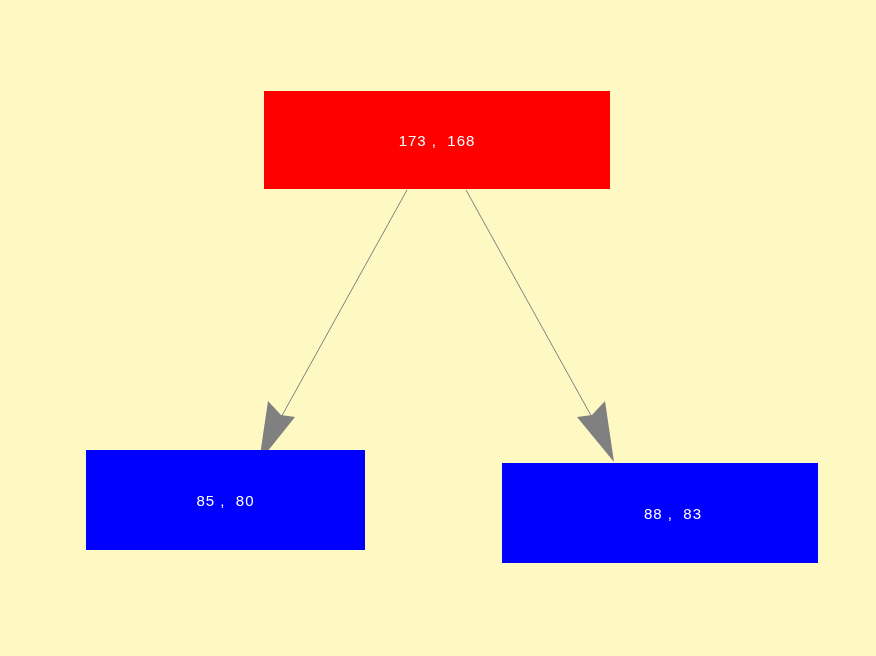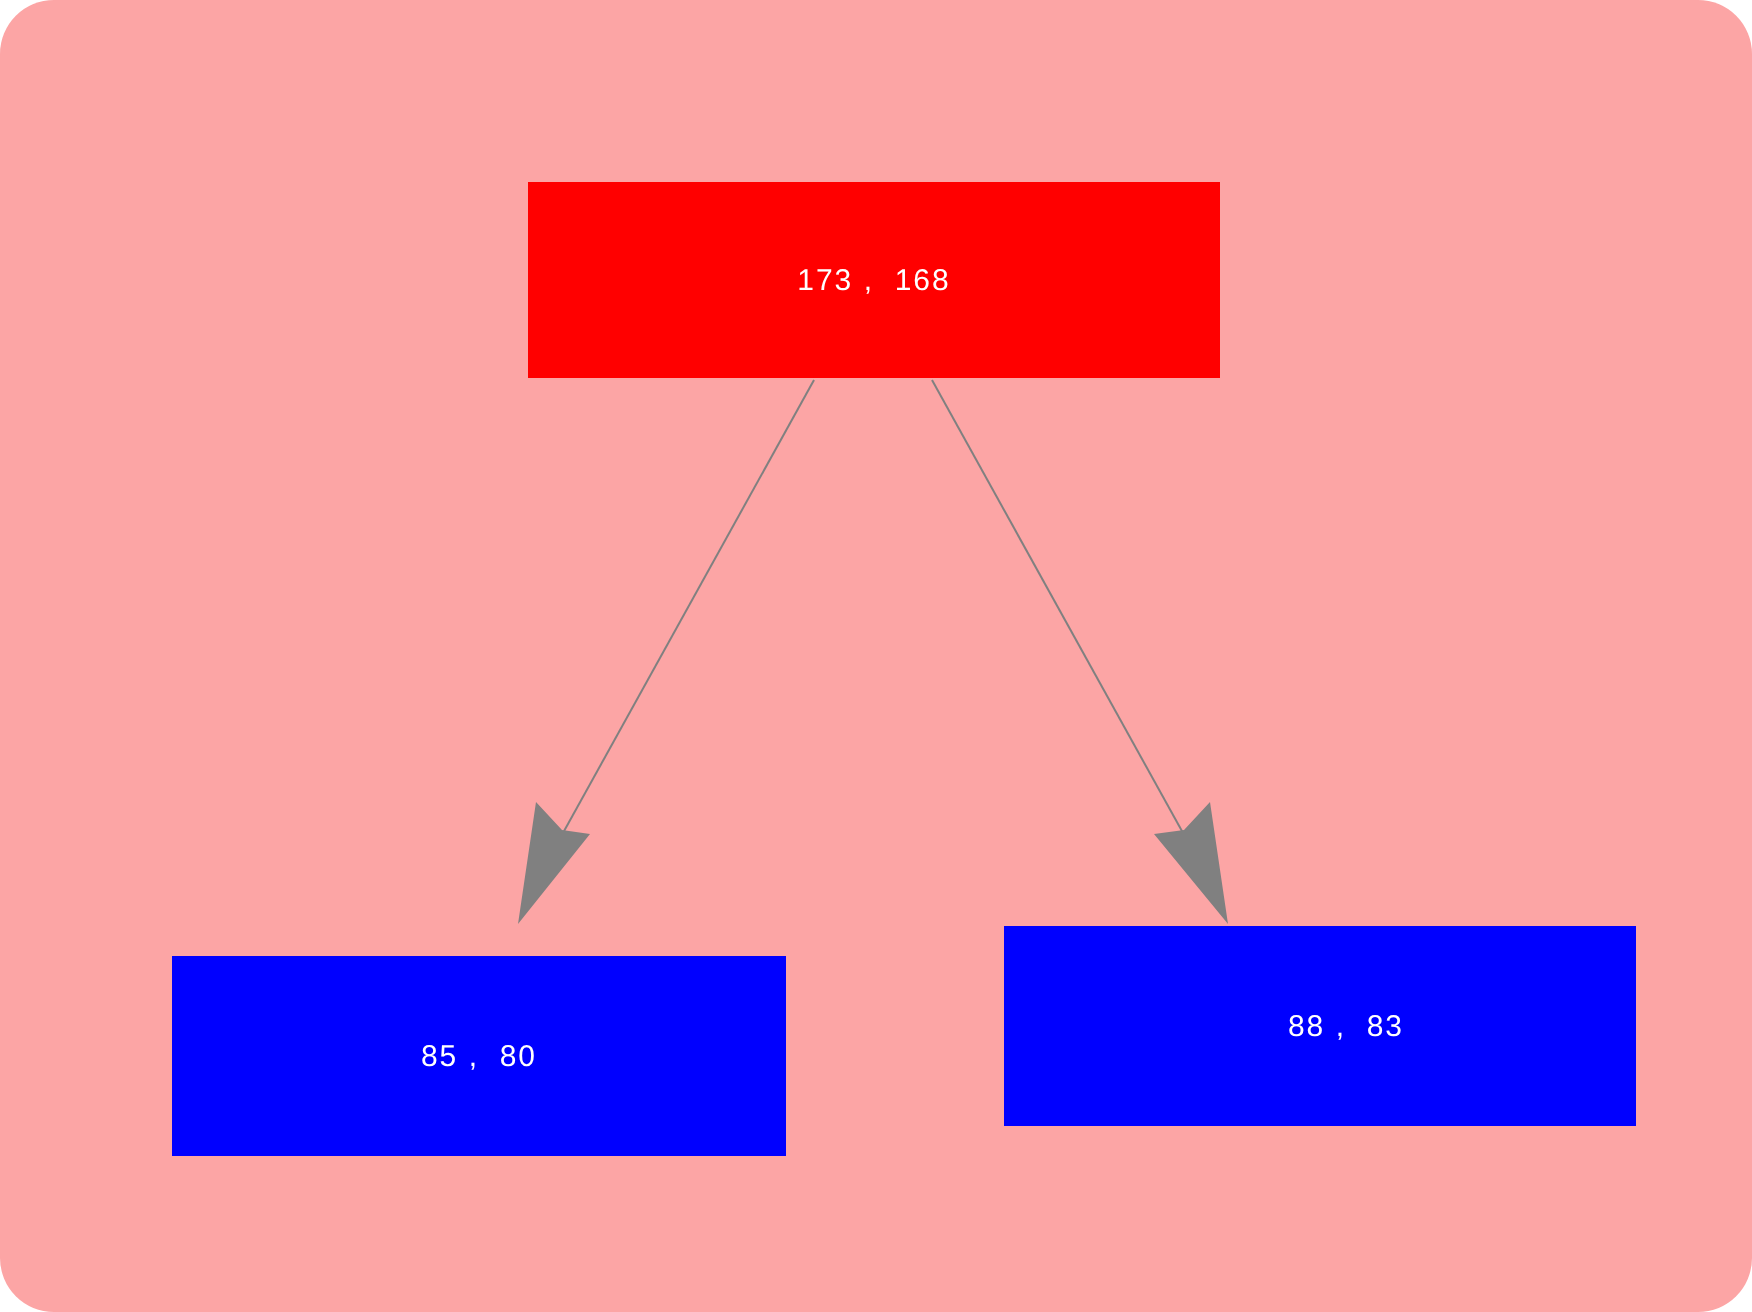--- a/index.html
+++ b/index.html
@@ -29,27 +29,27 @@
     align-items: center;
     justify-content: center;
   }
   .node-label {
     font-size: 15px;
     letter-spacing: 1px;
     white-space: pre;
     text-align: center;
   }
   .node-root  { left: 264px; top:  91px; width: 346px; height:  98px; }
-  .node-left  { left:  86px; top: 478px; width: 307px; height: 100px; }
+  .node-left  { left:  86px; top: 450px; width: 279px; height: 100px; }
   .node-right { left: 502px; top: 463px; width: 290px; height: 100px; }
 </style>
 </head>
 <body>
 
-<div class="canvas" style="background: #fca5a5; border-radius: 27px;">
+<div class="canvas" style="background: #fef9c3;">
 
   <svg class="edges-layer" width="876" height="656" viewBox="0 0 876 656" xmlns="http://www.w3.org/2000/svg">
     <line x1="407" y1="190" x2="274" y2="430" stroke-width="1" stroke="#808080"></line>
     <polygon points="259,462 268,401 281,415 295,417" fill="#808080"></polygon>
     <line x1="466" y1="190" x2="599" y2="430" stroke-width="1" stroke="#808080"></line>
     <polygon points="614,462 605,401 592,415 577,417" fill="#808080"></polygon>
   </svg>
 
   <div class="node node-root" style="background: rgb(255, 0, 0);">
     <span class="node-label" style="color: rgb(255, 255, 255);">173 ,  168</span>

